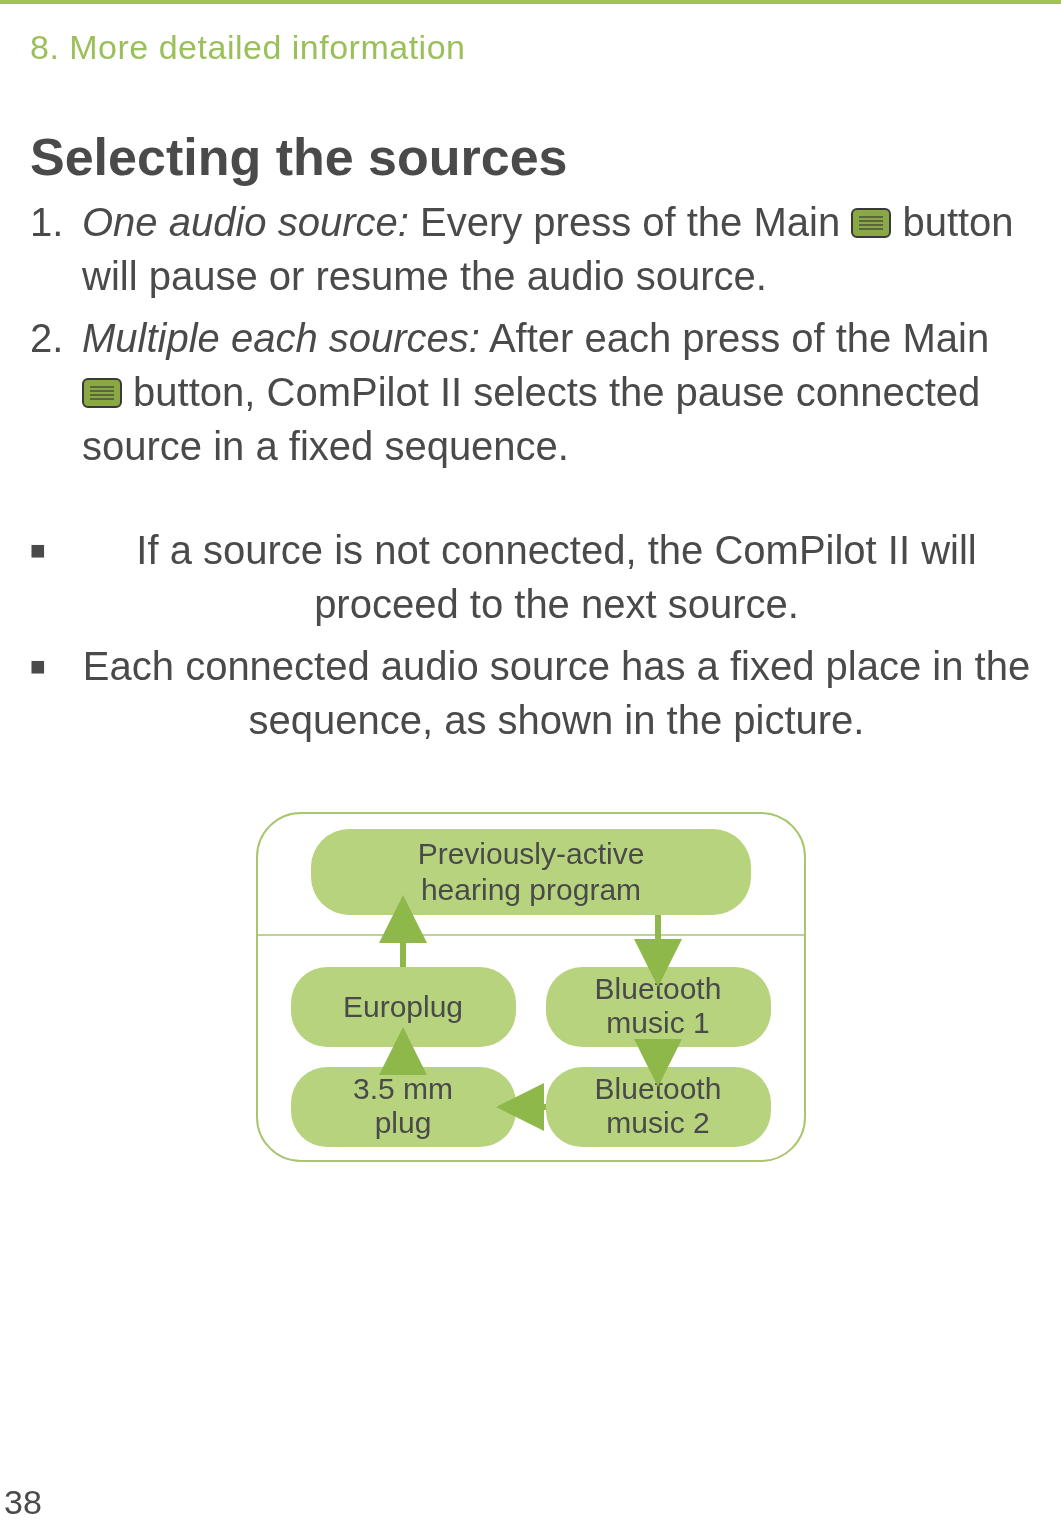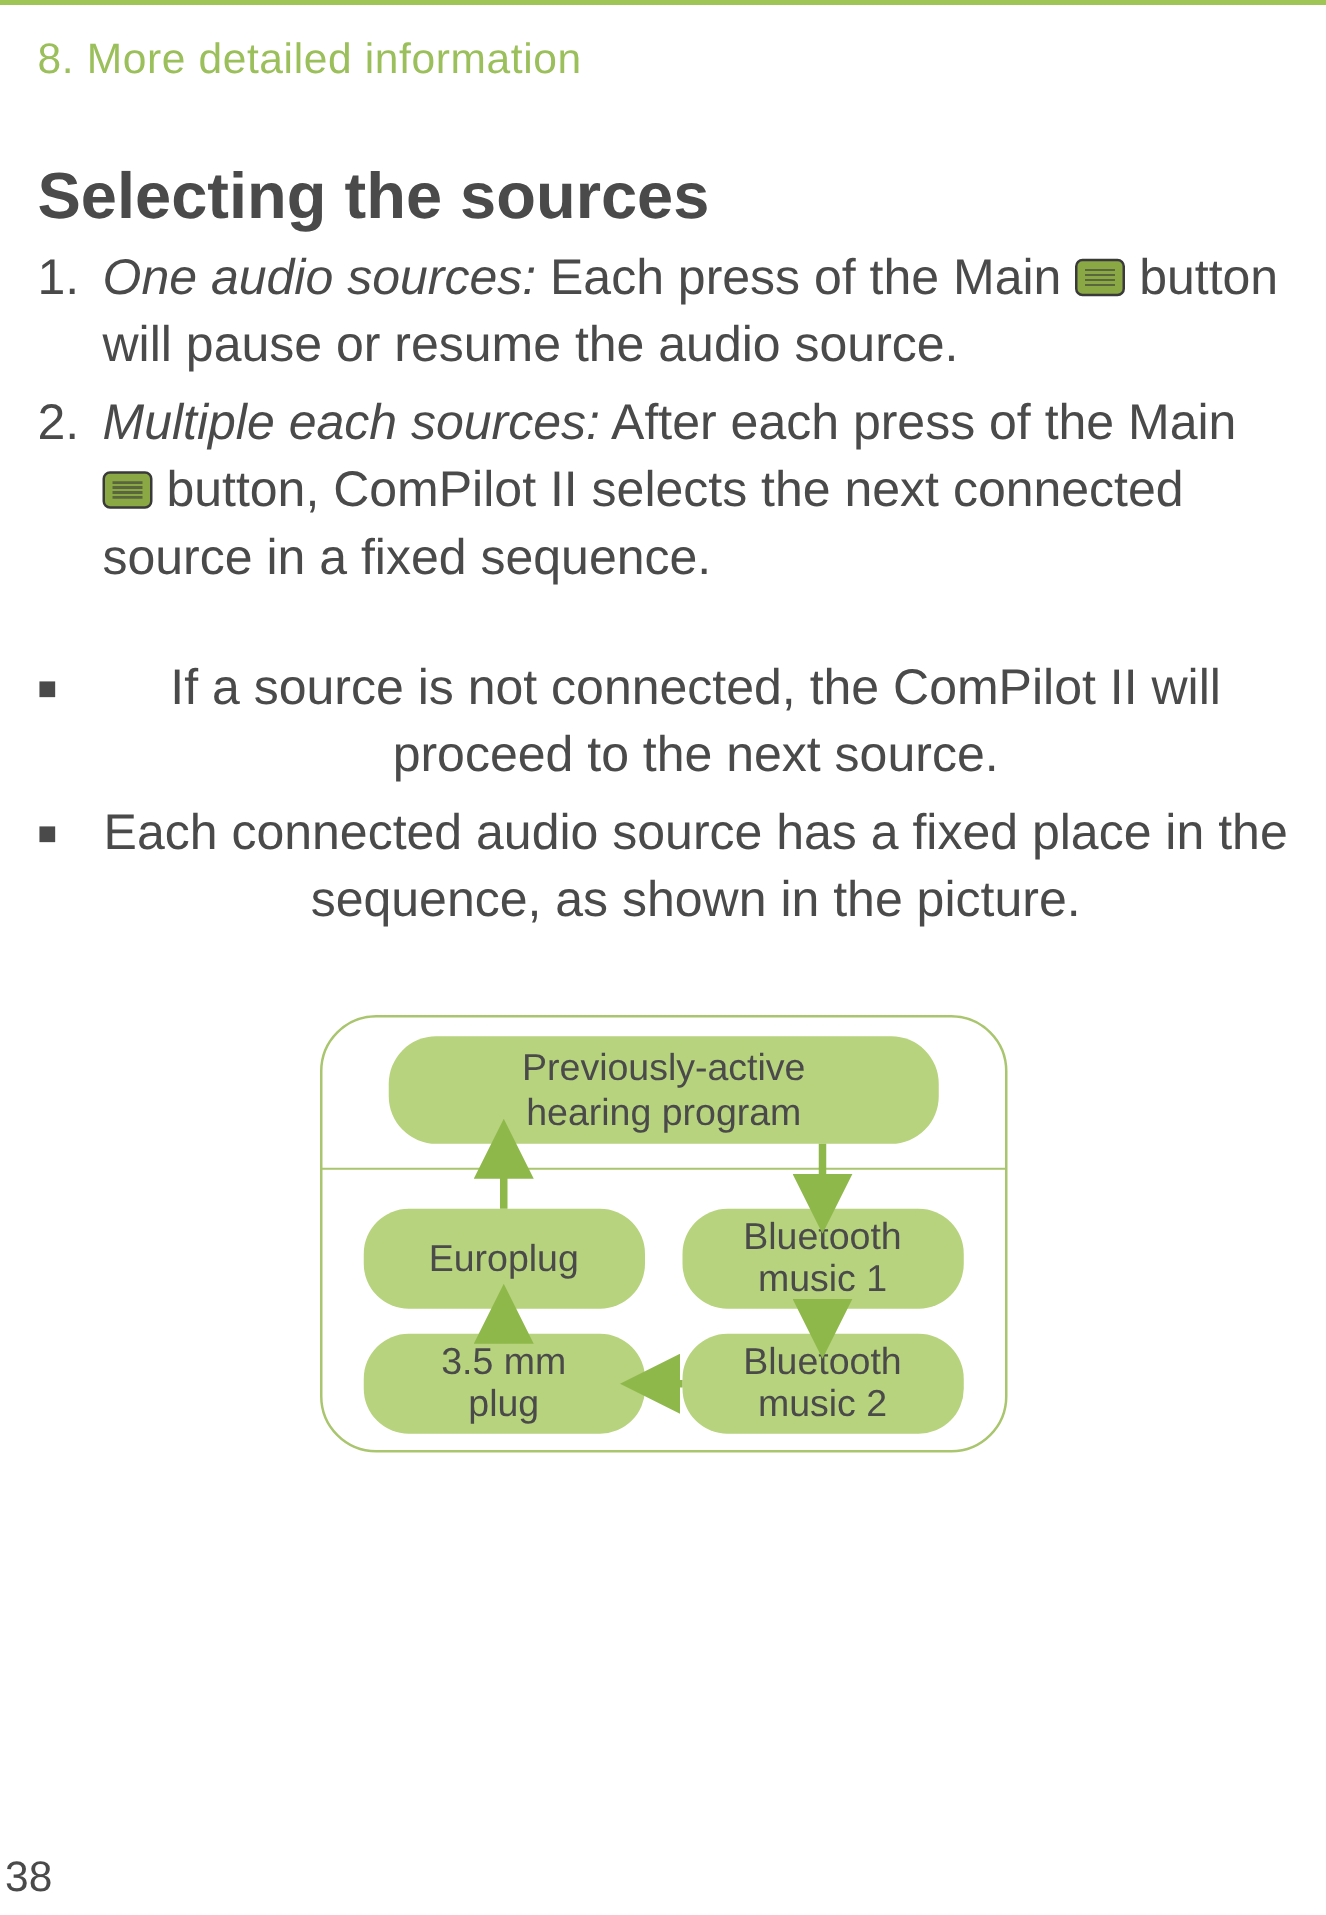--- a/index.html
+++ b/index.html
@@ -99,27 +99,27 @@
 <div class="top-border"></div>
 
 <div class="chapter">8. More detailed information</div>
 
 <div class="subhead">Selecting the sources</div>
 
 <div class="list-block">
   <div class="ol-item">
     <div class="ol-num">1.</div>
     <div class="ol-body">
-      <span class="italic">One audio sources:</span><span> Each press of the Main </span><span class="main-btn"></span><span> button will pause or resume the audio source.</span>
+      <span class="italic">One audio source:</span><span> Every press of the Main </span><span class="main-btn"></span><span> button will pause or resume the audio source.</span>
     </div>
   </div>
   <div class="ol-item">
     <div class="ol-num">2.</div>
     <div class="ol-body">
-      <span class="italic">Multiple each sources:</span><span> After each press of the Main </span><span class="main-btn"></span><span> button, ComPilot II selects the next connected source in a fixed sequence.</span>
+      <span class="italic">Multiple each sources:</span><span> After each press of the Main </span><span class="main-btn"></span><span> button, ComPilot II selects the pause connected source in a fixed sequence.</span>
     </div>
   </div>
 </div>
 
 <div class="ul-block">
   <div class="ul-item">
     <div class="ul-bullet">■</div>
     <div class="ul-body">If a source is not connected, the ComPilot II will proceed to the next source.</div>
   </div>
   <div class="ul-item">

